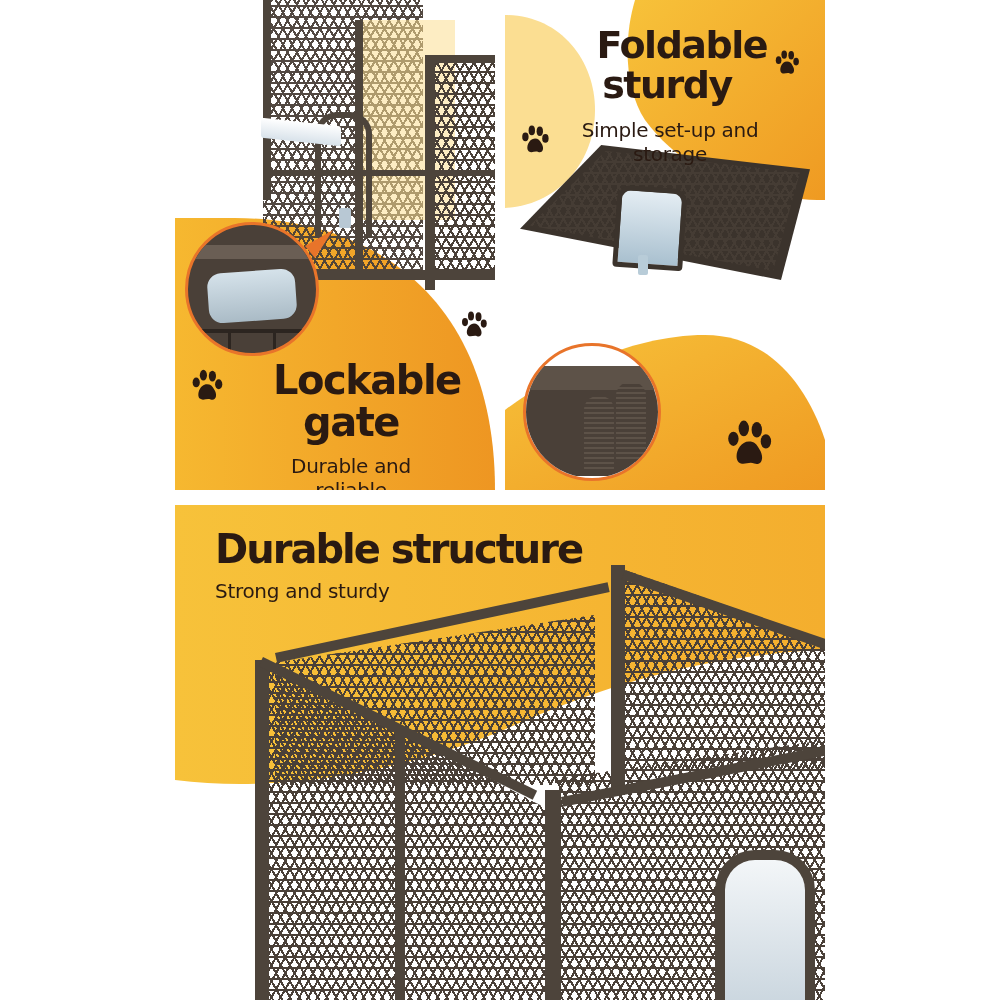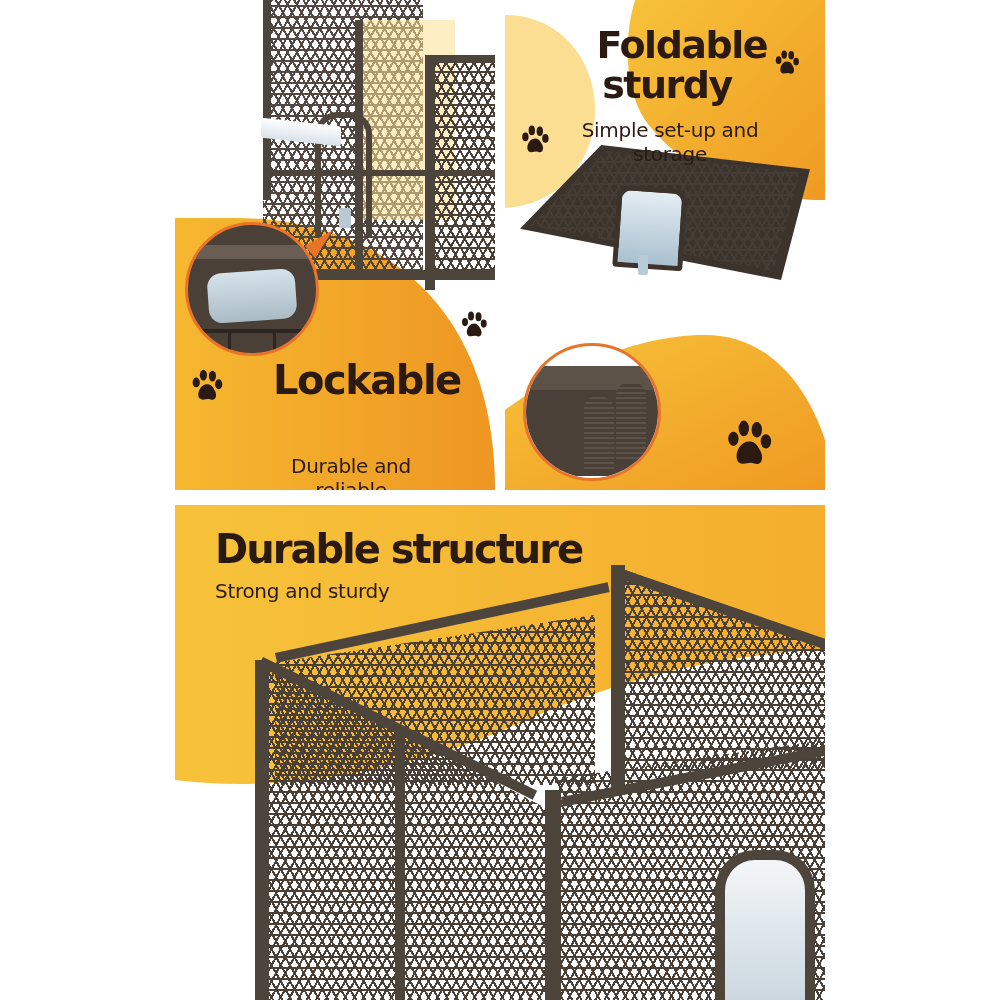--- a/index.html
+++ b/index.html
@@ -80,20 +80,21 @@
   </svg>
   <svg class="paw" style="left:284px;top:310px;width:30px;height:30px" viewBox="0 0 40 40">
     <ellipse cx="8" cy="16" rx="4" ry="5.5" fill="#2a1a12"></ellipse>
       <ellipse cx="16" cy="8" rx="4" ry="6" fill="#2a1a12"></ellipse>
     <ellipse cx="26" cy="9" rx="4" ry="6" fill="#2a1a12"></ellipse>
       <ellipse cx="33" cy="18" rx="4" ry="5.5" fill="#2a1a12"></ellipse>
     <path d="M20,18 C12,18 8,30 12,34 C16,37 20,33 24,35 C30,37 32,30 28,24 C26,20 24,18 20,18Z" fill="#2a1a12"></path>
   </svg>
 
   <div class="abs txt heading" style="left:98px;top:360px;width:180px;text-align:center;font-size:40px">Lockable</div>
+  <div class="abs txt heading" style="left:86px;top:402px;width:180px;text-align:center;font-size:40px">gate</div>
   <div class="abs txt sub" style="left:86px;top:454px;width:180px;text-align:center">Durable and reliable</div>
 </div>
 
 <div class="panel" id="p-top-right">
   <svg class="abs" style="left:0;top:0" width="320" height="490">
     <defs>
       <linearGradient id="gr" x1="0" y1="0" x2="1" y2="1">
         <stop offset="0" stop-color="#F7C23A"></stop>
         <stop offset="1" stop-color="#EF9A22"></stop>
       </linearGradient>

